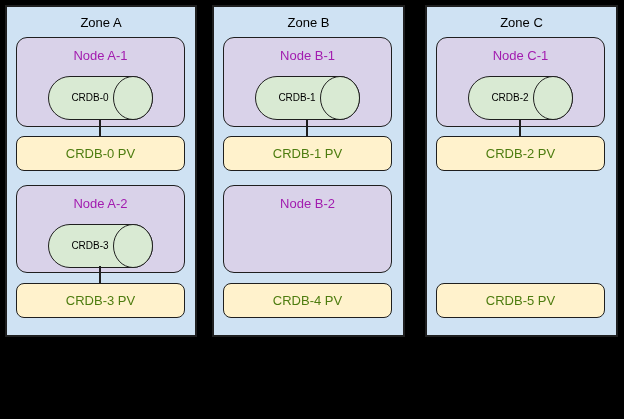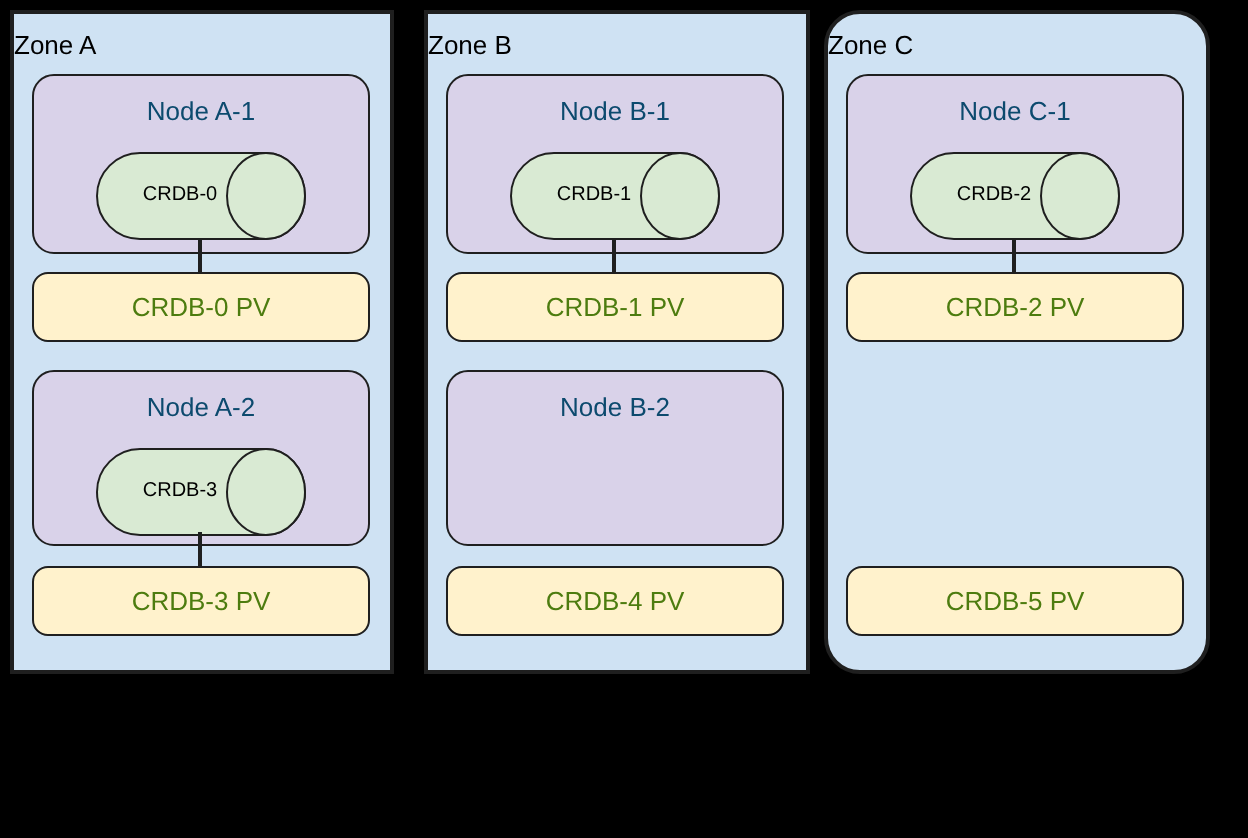--- a/index.html
+++ b/index.html
@@ -12,37 +12,37 @@
   }
   .stage { position: relative; width: 624px; height: 419px; }
   .zone {
     position: absolute; top: 5px; height: 332px;
     box-sizing: border-box;
     background: var(--zone_fill, #cfe2f3);
     border: 2px solid var(--stroke, #1f1f1f);
   }
   .zone-a { left: 5px;   width: 192px; }
   .zone-b { left: 212px; width: 193px; }
-  .zone-c { left: 412px; width: 193px; border-radius: 18px; }
+  .zone-c { left: 425px; width: 193px; }
   .zone-title {
     position: absolute; top: 8px; left: 0; width: 100%;
-    text-align: left; font-size: 13px; color: #000;
+    text-align: center; font-size: 13px; color: #000;
   }
   .node {
     position: absolute; left: 9px; width: 169px;
     box-sizing: border-box;
     background: var(--node_fill, #d9d2e9);
     border: 1px solid var(--stroke, #1f1f1f);
     border-radius: 11px;
   }
   .n1 { top: 30px; height: 90px; }
   .n2 { top: 178px; height: 88px; padding-left: 16px; }
   .node-title {
     position: absolute; top: 10px; left: 0; width: 100%;
-    text-align: center; font-size: 13px; color: #0c4a6e;
+    text-align: center; font-size: 13px; color: #a21caf;
   }
   .cylinder {
     position: absolute; left: 31px; top: 38px;
     width: 105px; height: 36px;
   }
   .cylinder svg { display: block; }
   .cyl-label {
     position: absolute; left: 0; top: 0; width: 84px; height: 44px;
     line-height: 44px; text-align: center;
     font-size: 10px; color: #000;

